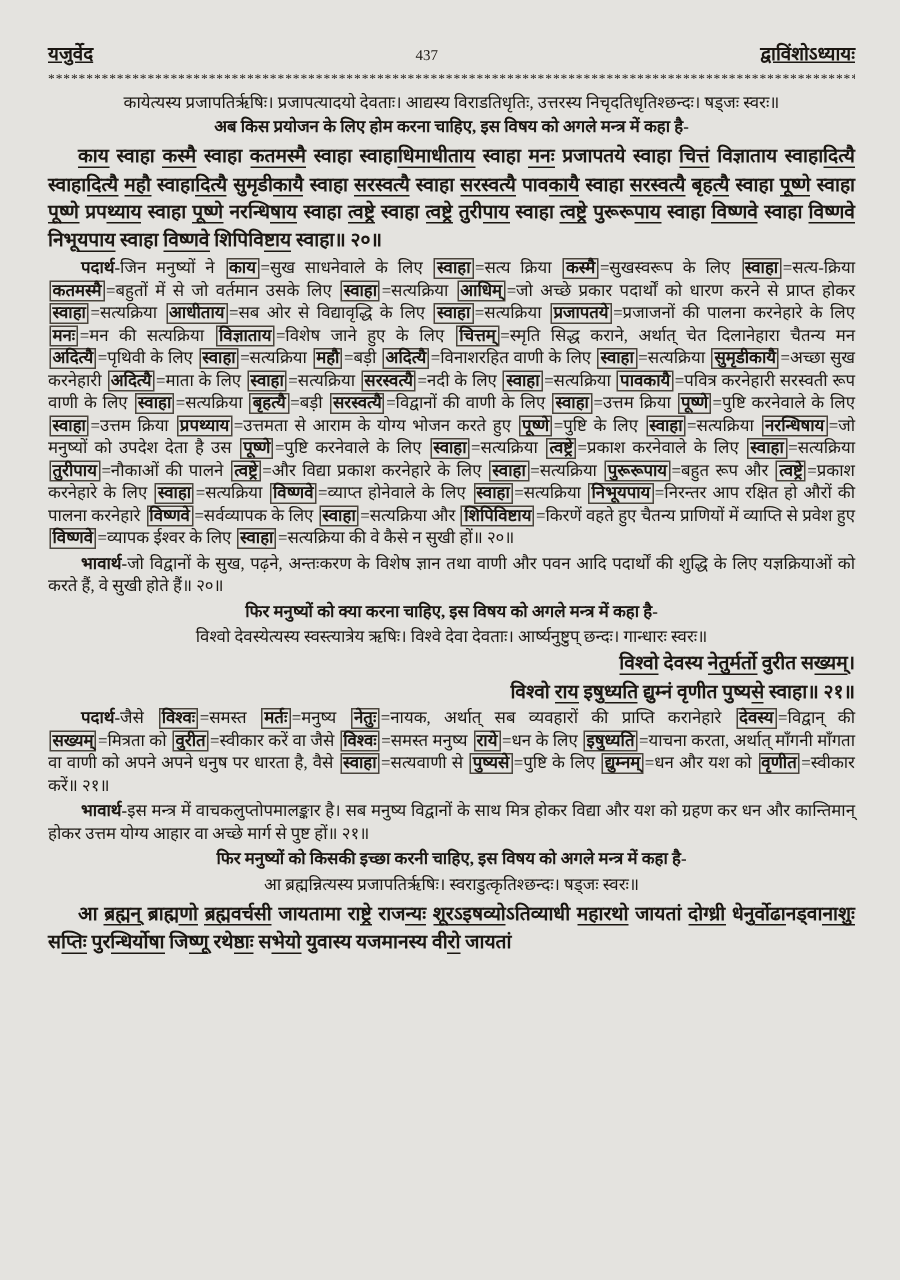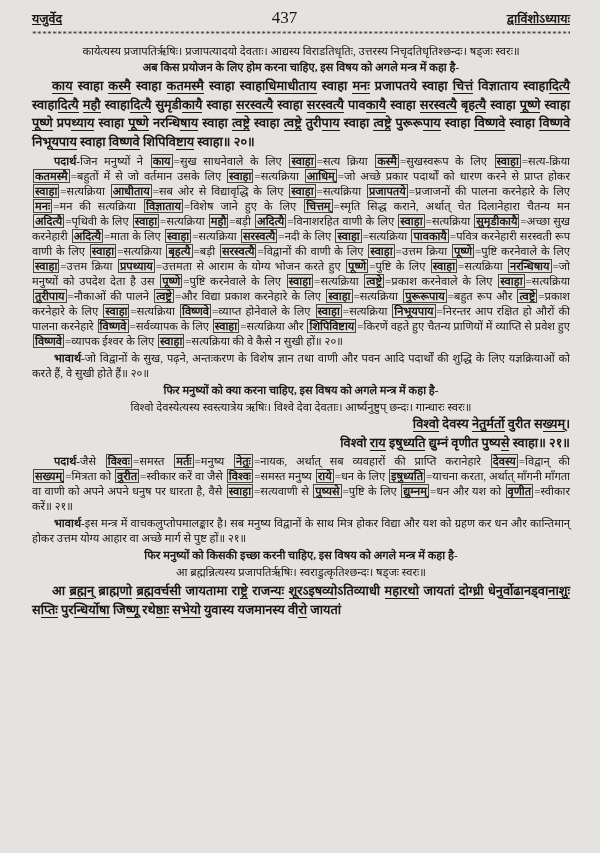--- a/index.html
+++ b/index.html
@@ -2,28 +2,28 @@
 <html><head>
 <meta charset="utf-8">
 <style>
   * { margin:0; padding:0; box-sizing:border-box; }
   html,body { width:600px; height:853px; overflow:hidden; }
   body {
     background:#e4e3df;
     color:#1b1712;
     font-family:"Liberation Serif","DejaVu Serif",serif;
   }
-  .page { width:600px; height:853px; padding:10px 30px 0 32px; overflow:hidden; }
+  .page { width:600px; height:853px; padding:29px 30px 0 32px; overflow:hidden; }
 
   .pagehead {
     display:flex; justify-content:space-between; align-items:baseline;
     font-weight:bold; font-size:12.5px; line-height:15px;
   }
   .side-title { text-decoration:underline; }
-  .pageno { font-weight:normal; font-size:17px; }
+  .pageno { font-weight:normal; font-size:10px; }
 
   .stars {
     font-size:9px; line-height:10px; letter-spacing:0.6px;
     white-space:nowrap; overflow:hidden; margin:2px 0 5px 0; color:#2a2722;
   }
 
   p, .verse { font-size:11.2px; line-height:15px;text-align:right; }
   .center { text-align:center; }
   .rishi { margin-top:2px; }
   .intro { font-weight:bold; margin:1px 0 2px 0; }

